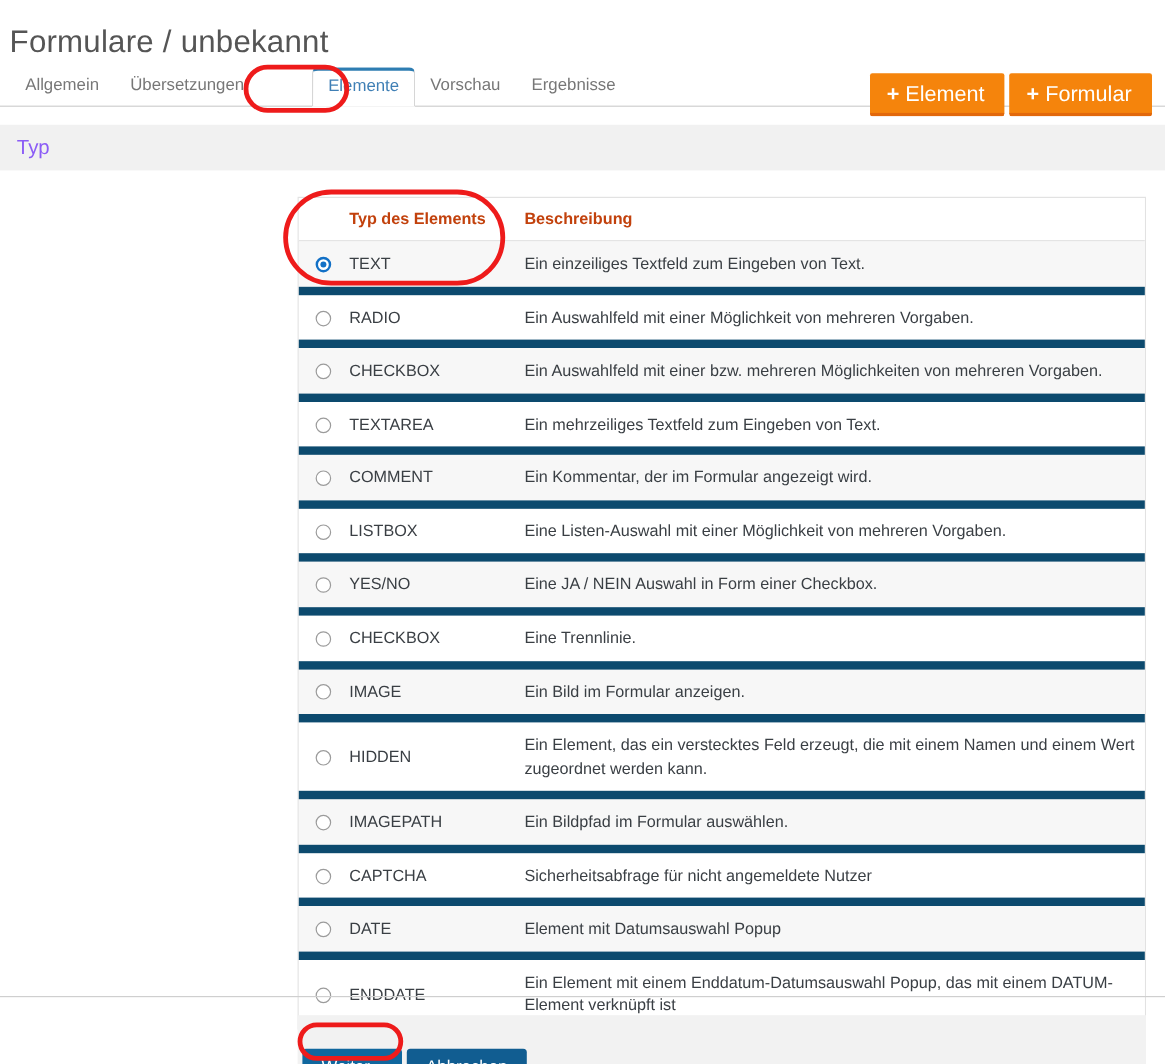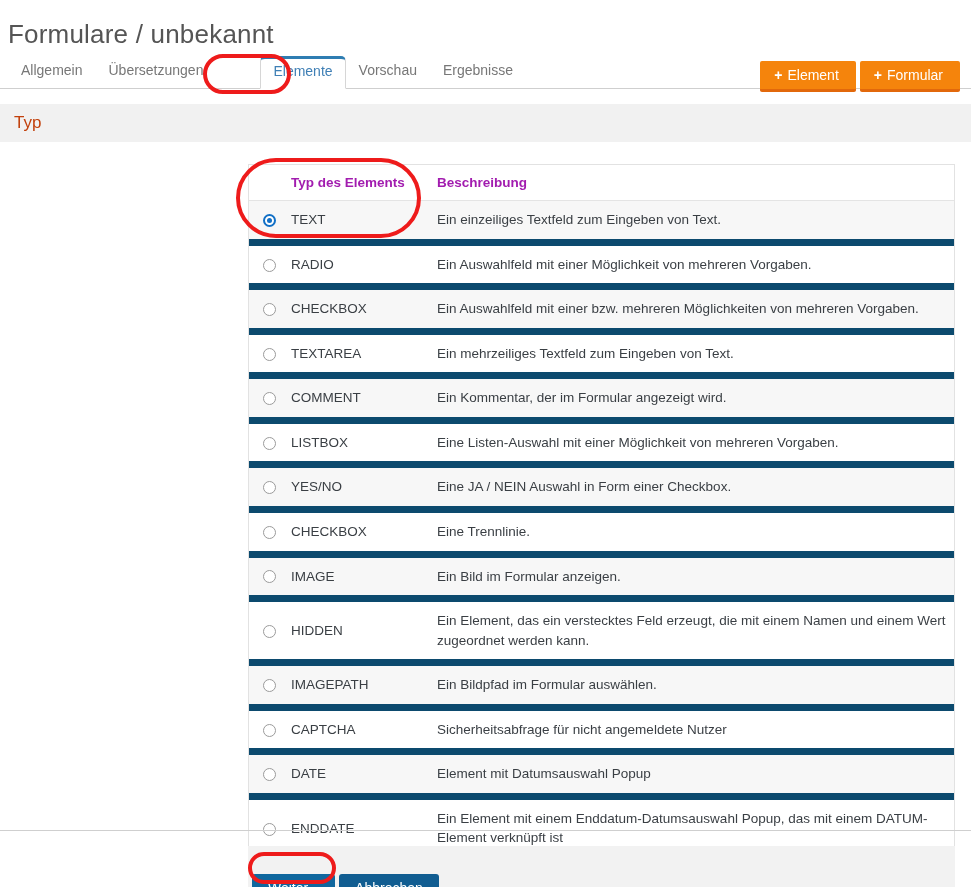--- a/index.html
+++ b/index.html
@@ -64,62 +64,62 @@
     position: absolute;
     right: 10px; top: 61px;
     display: flex;
     gap: 4px;
   }
   .btn-orange {
     background: #f5840c;
     border: none;
     border-bottom: 3px solid #e2680b;
     color: #ffffff;
-    font-size: 14px;
+    font-size: 18px;
     font-family: "Liberation Sans", sans-serif;
     padding: 5px 17px 4px 14px;
     border-radius: 2px;
     cursor: pointer;
     white-space: nowrap;
     line-height: 1.35;
   }
   .btn-orange .plus { font-weight: bold; margin-right: 5px; }
 
   
   .section-bar {
     position: absolute;
     left: 0; top: 104px;
     width: 971px; height: 38px;
     background: #f1f1f1;
     display: flex;
     align-items: center;
   }
   .section-bar .label {
     font-size: 17px;
-    color: #c2410c;
+    color: #8b5cf6;
     padding-left: 14px;
   }
 
   
   .table-wrap {
     position: absolute;
     left: 248px; top: 164px;
     width: 707px;
     background: #ffffff;
     border: 1px solid #e2e2e2;
   }
   table.types {
     width: 100%;
     border-collapse: collapse;
     font-size: 13.5px;
   }
   table.types th {
     text-align: left;
     font-weight: bold;
-    color: #a21caf;
+    color: #c2410c;
     font-size: 13.5px;
     padding: 10px 8px 10px 8px;
     background: #ffffff;
     border-bottom: 1px solid #e4e4e4;
     vertical-align: middle;
   }
   table.types th.c-radio { width: 36px; padding-left: 12px; }
   table.types th.c-type  { width: 140px; padding-left: 6px; }
   table.types th.c-desc  { padding-left: 12px; }
   table.types td {

